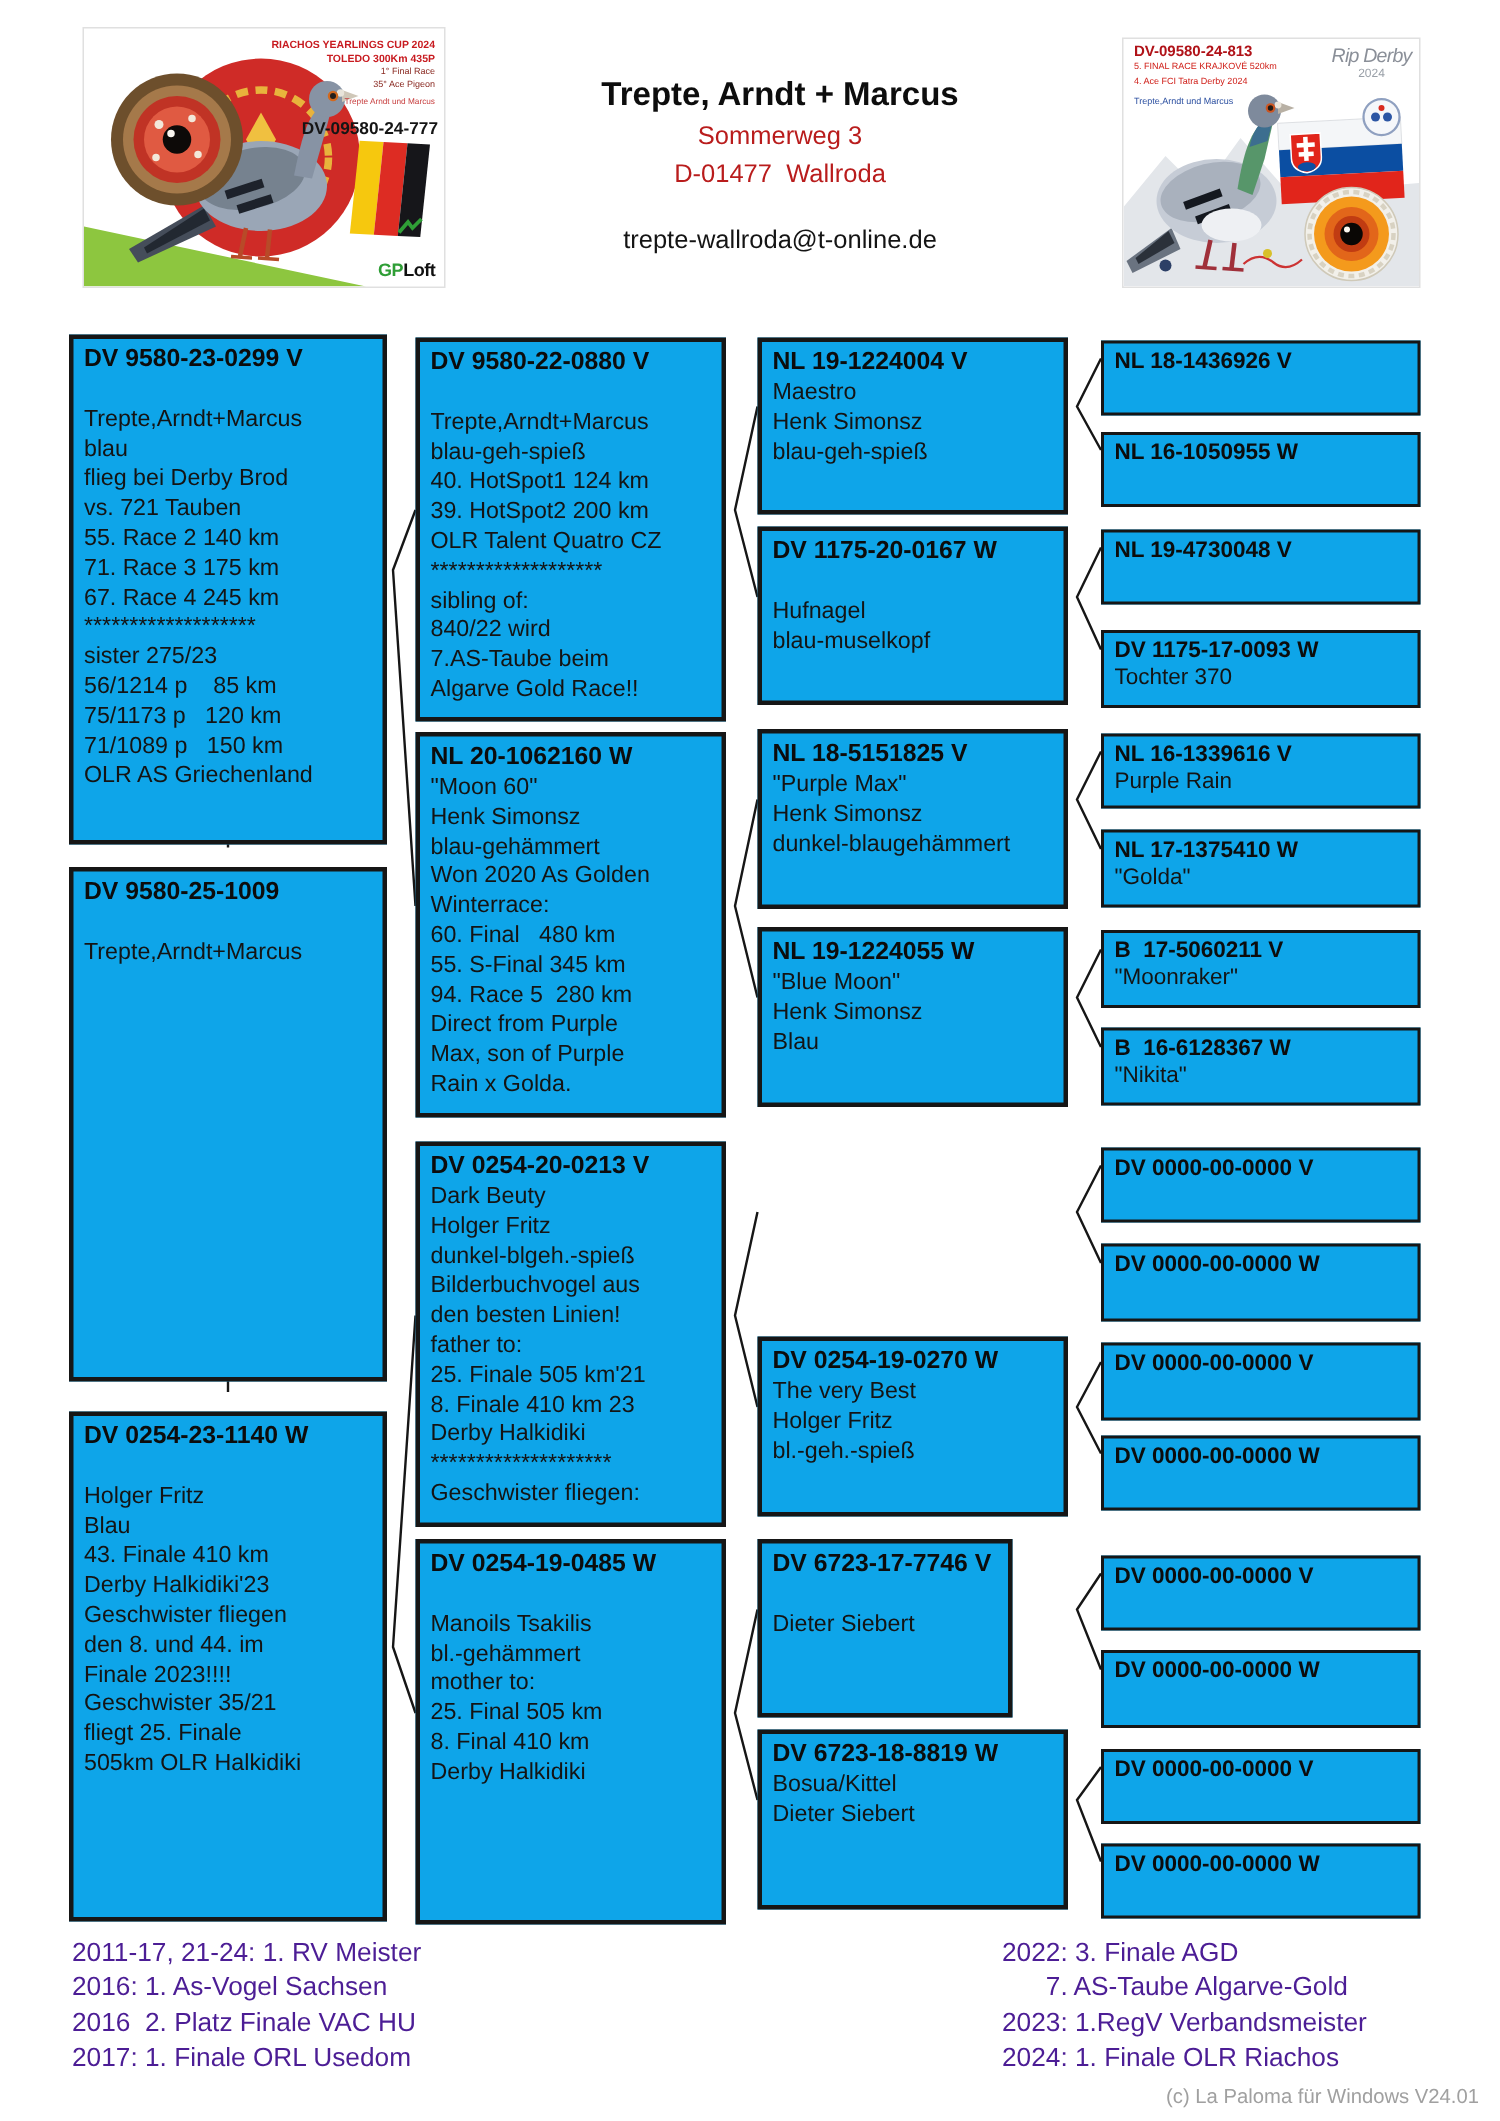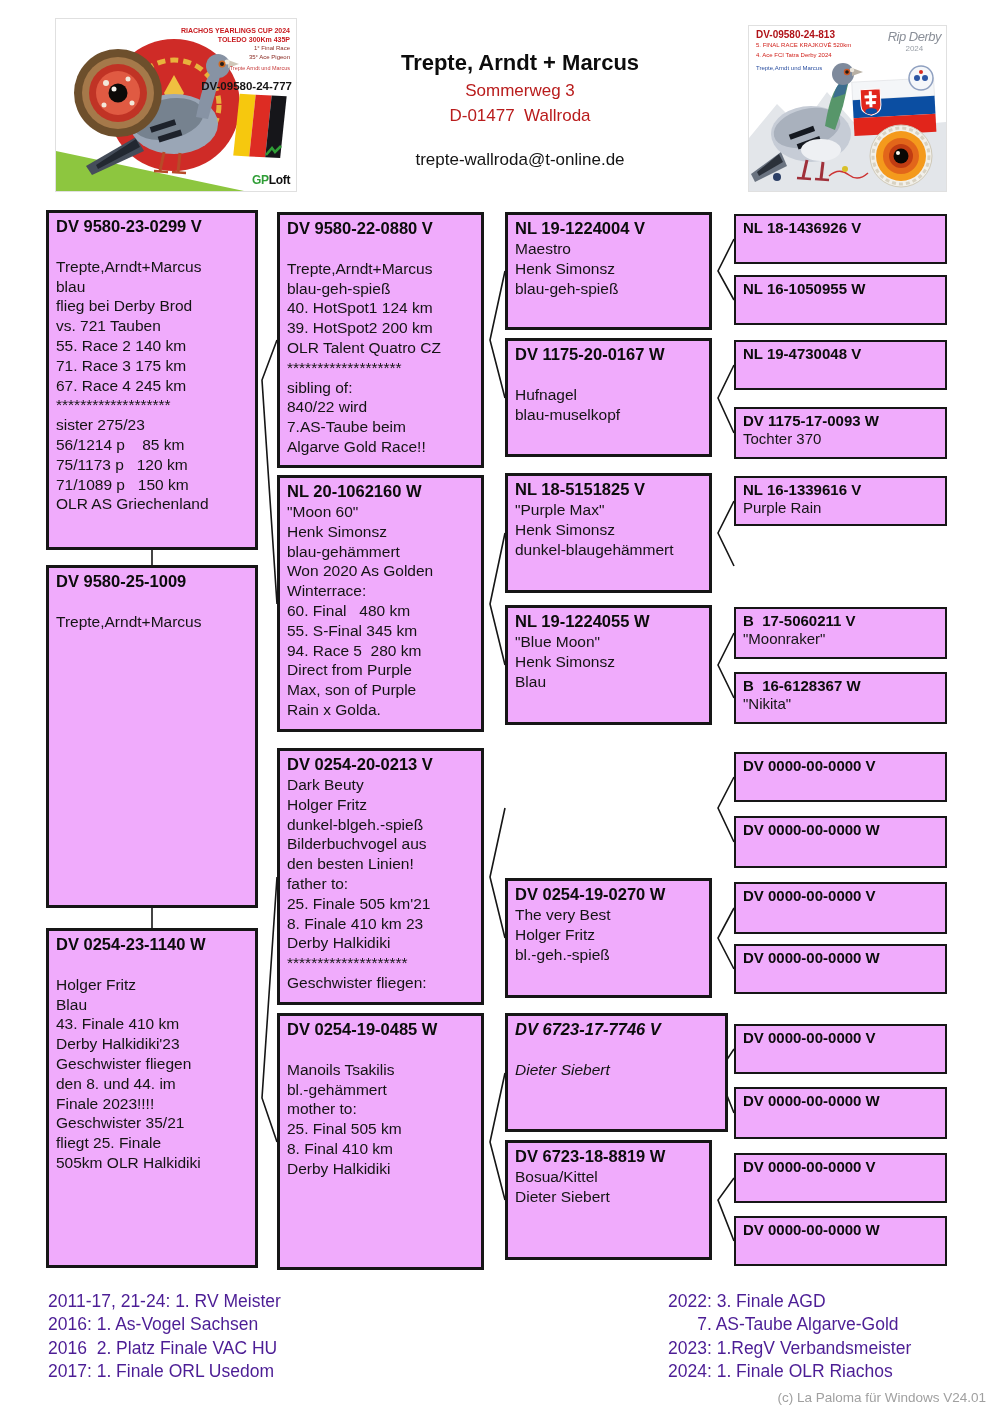--- a/index.html
+++ b/index.html
@@ -33,22 +33,22 @@
 
   .rp-caps{position:absolute;left:7px;top:5px;line-height:8px;}
   .rp-ring{font-size:10px;font-weight:700;color:#b01218;}
   .rp-l1,.rp-l2{font-size:6px;color:#d0201a;margin-top:2px;}
   .rp-owner{font-size:6px;color:#2b4fa0;margin-top:5px;}
   .rp-logo{position:absolute;right:5px;top:3px;text-align:center;color:#8a8f98;}
   .rp-logo .script{font-size:13px;font-style:italic;letter-spacing:-0.5px;}
   .rp-logo .year{font-size:8px;color:#9aa0a8;}
 
   
-  .pbox{position:absolute;background:#f0abfc;border:3px solid #161616;box-sizing:border-box;
-        padding:3px 6px 2px 7px;}
+  .pbox{position:absolute;background:#0ea5e9;border:3px solid #161616;box-sizing:border-box;
+        padding:3px 6px 2px 7px;margin-top:13px;}
   .pbox .ring{font-size:16.5px;font-weight:700;line-height:21px;color:#0c0c0c;}
   .pbox .info{font-size:15.5px;line-height:19.8px;color:#141414;}
   .pbox.small{border-width:2.5px;padding-top:2px;}
   .pbox.small .ring{font-size:15px;line-height:19px;}
   .pbox.small .info{font-size:15px;line-height:18px;}
 
   .g1-0{left:46px;top:210px;width:212px;height:340px;}
   .g1-1{left:46px;top:565px;width:212px;height:343px;}
   .g1-2{left:46px;top:928px;width:212px;height:340px;}
 
@@ -56,21 +56,21 @@
   .g2-1{left:277px;top:475px;width:207px;height:257px;}
   .g2-2{left:277px;top:748px;width:207px;height:257px;}
   .g2-3{left:277px;top:1013px;width:207px;height:257px;}
 
   .g3-0{left:505px;top:212px;width:207px;height:118px;}
   .g3-1{left:505px;top:338px;width:207px;height:119px;}
   .g3-2{left:505px;top:473px;width:207px;height:120px;}
   .g3-3{left:505px;top:605px;width:207px;height:120px;}
   .g3-4{left:505px;top:748px;width:207px;height:120px;}
   .g3-5{left:505px;top:878px;width:207px;height:120px;}
-  .g3-6{left:505px;top:1013px;width:223px;height:119px;font-style:italic;}
+  .g3-6{left:505px;top:1013px;width:170px;height:119px;}
   .g3-7{left:505px;top:1140px;width:207px;height:120px;}
 
   .g4-0{left:734px;top:214px;width:213px;height:50px;}
   .g4-1{left:734px;top:275px;width:213px;height:50px;}
   .g4-2{left:734px;top:340px;width:213px;height:50px;}
   .g4-3{left:734px;top:407px;width:213px;height:52px;}
   .g4-4{left:734px;top:476px;width:213px;height:50px;}
   .g4-5{left:734px;top:540px;width:213px;height:52px;}
   .g4-6{left:734px;top:607px;width:213px;height:52px;}
   .g4-7{left:734px;top:672px;width:213px;height:52px;}
@@ -393,20 +393,24 @@
     <div class="info" data-bind="pedigree.gen4.2.info"></div>
   </div>
   <div class="pbox small g4-3">
     <div class="ring" data-bind="pedigree.gen4.3.ring">DV 1175-17-0093 W</div>
     <div class="info" data-bind="pedigree.gen4.3.info">Tochter 370</div>
   </div>
   <div class="pbox small g4-4">
     <div class="ring" data-bind="pedigree.gen4.4.ring">NL 16-1339616 V</div>
     <div class="info" data-bind="pedigree.gen4.4.info">Purple Rain</div>
   </div>
+  <div class="pbox small g4-5">
+    <div class="ring" data-bind="pedigree.gen4.5.ring">NL 17-1375410 W</div>
+    <div class="info" data-bind="pedigree.gen4.5.info">"Golda"</div>
+  </div>
   <div class="pbox small g4-6">
     <div class="ring" data-bind="pedigree.gen4.6.ring">B  17-5060211 V</div>
     <div class="info" data-bind="pedigree.gen4.6.info">"Moonraker"</div>
   </div>
   <div class="pbox small g4-7">
     <div class="ring" data-bind="pedigree.gen4.7.ring">B  16-6128367 W</div>
     <div class="info" data-bind="pedigree.gen4.7.info">"Nikita"</div>
   </div>
   <div class="pbox small g4-8">
     <div class="ring" data-bind="pedigree.gen4.8.ring">DV 0000-00-0000 V</div>

